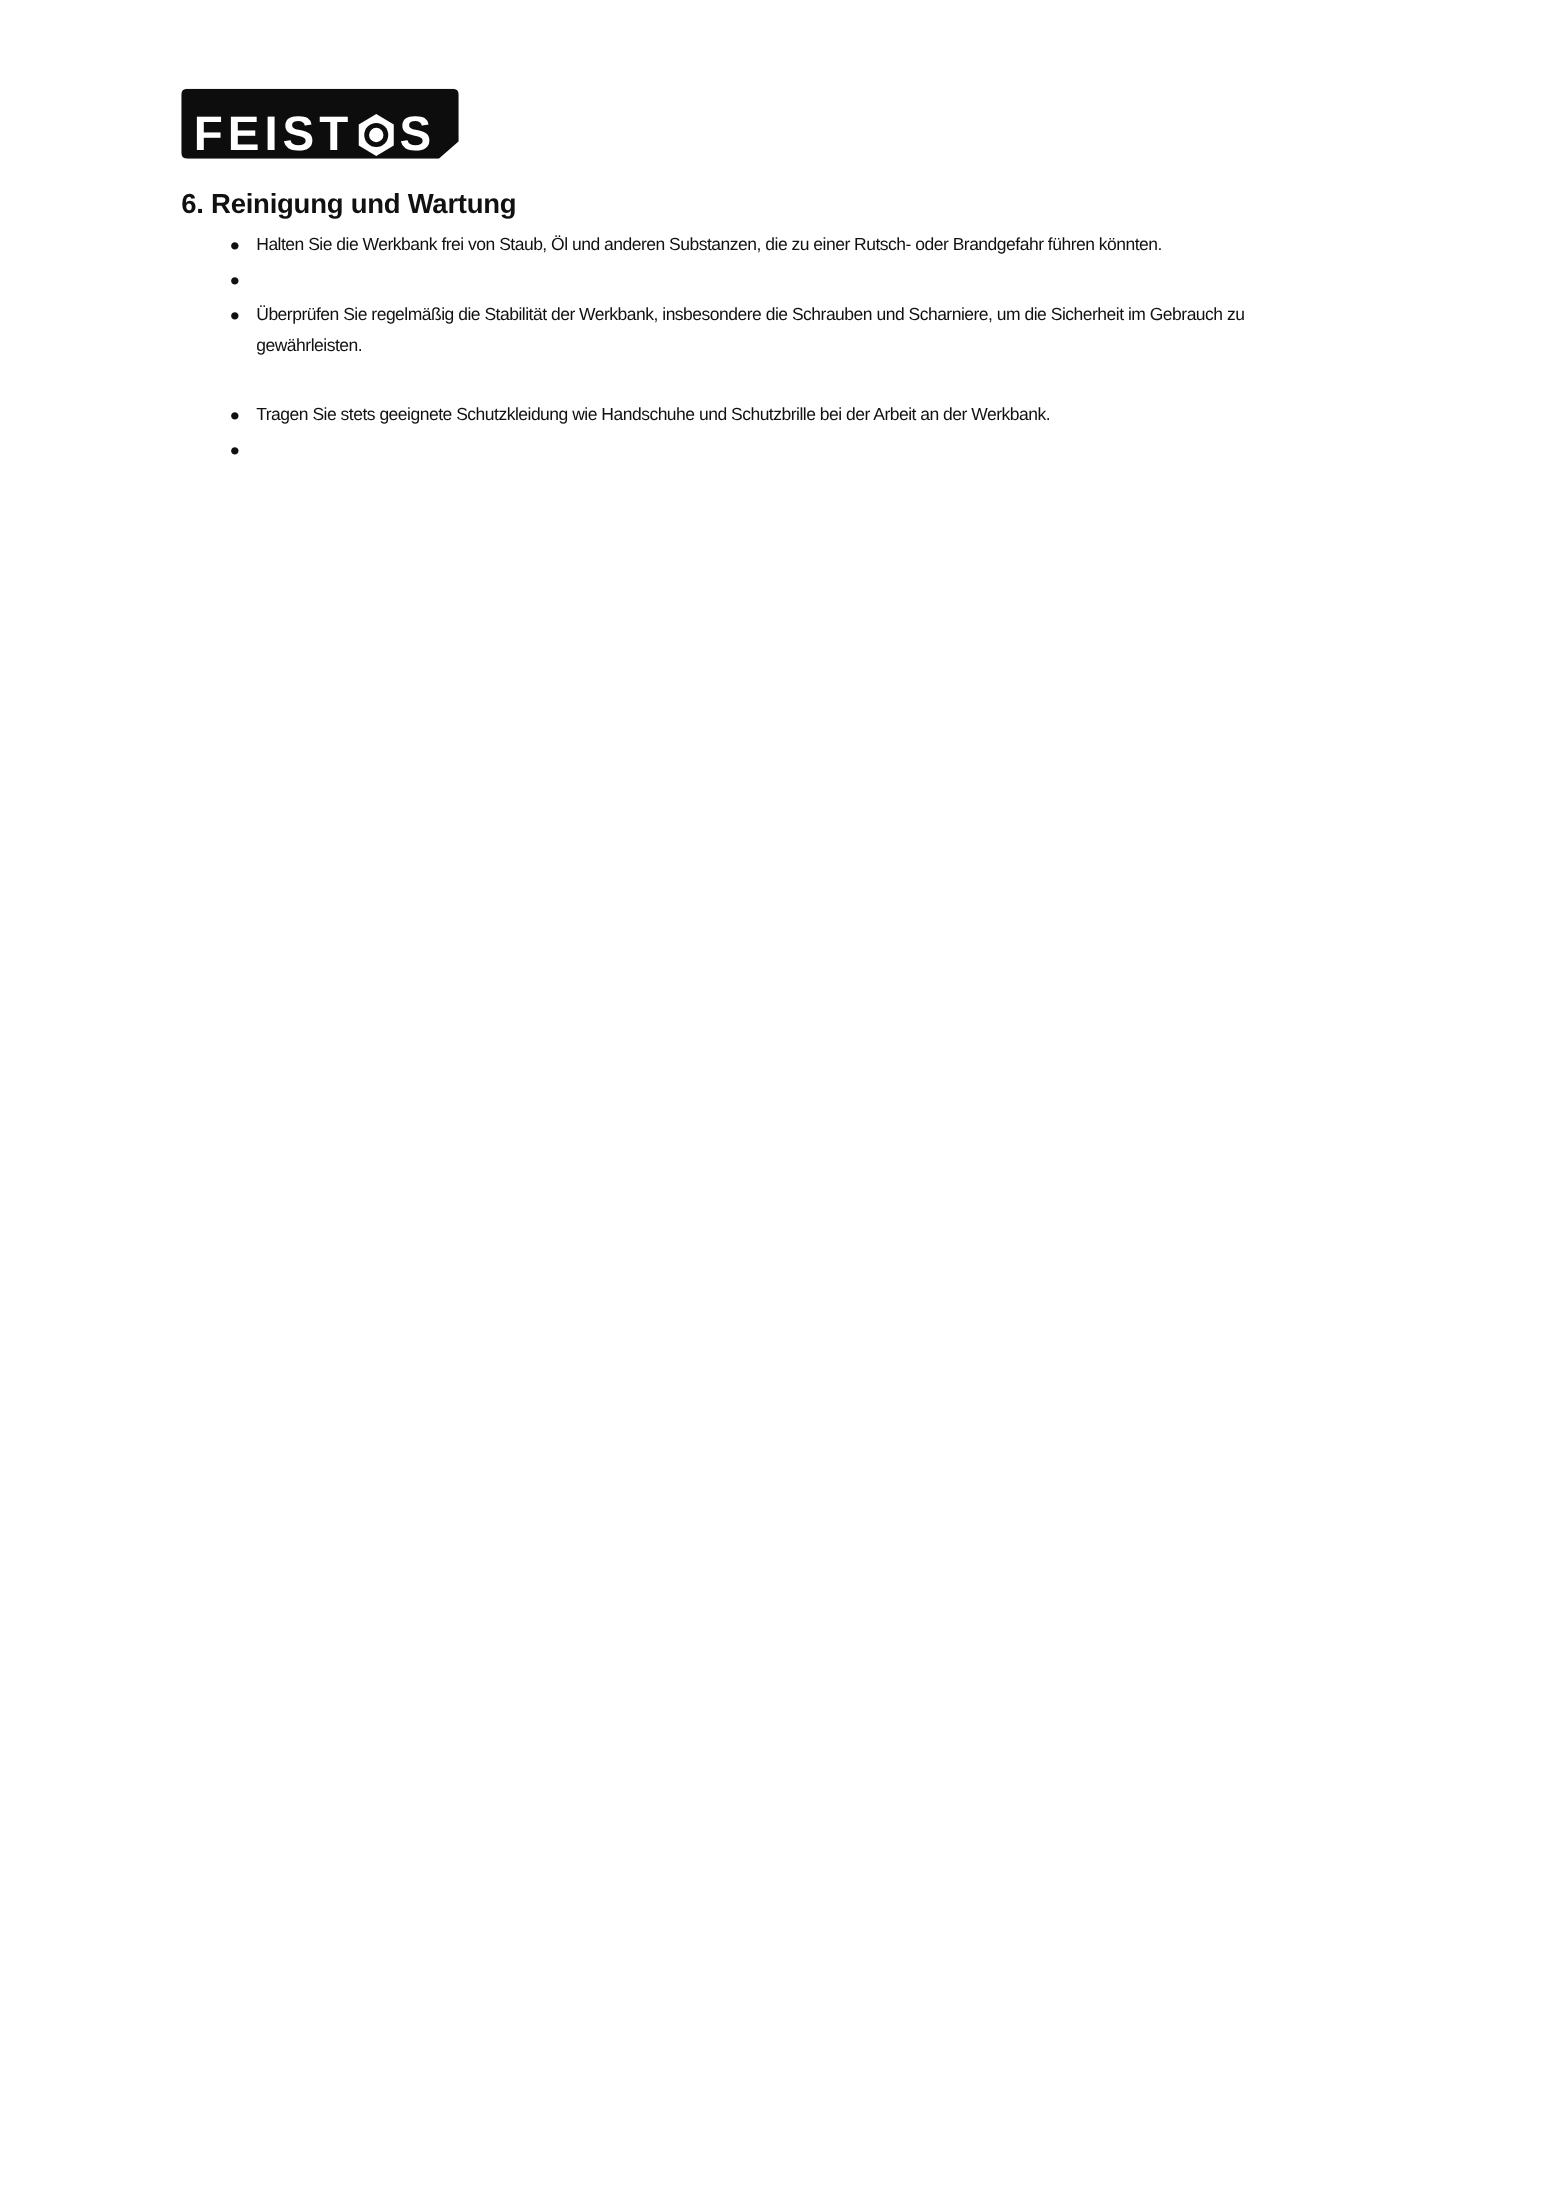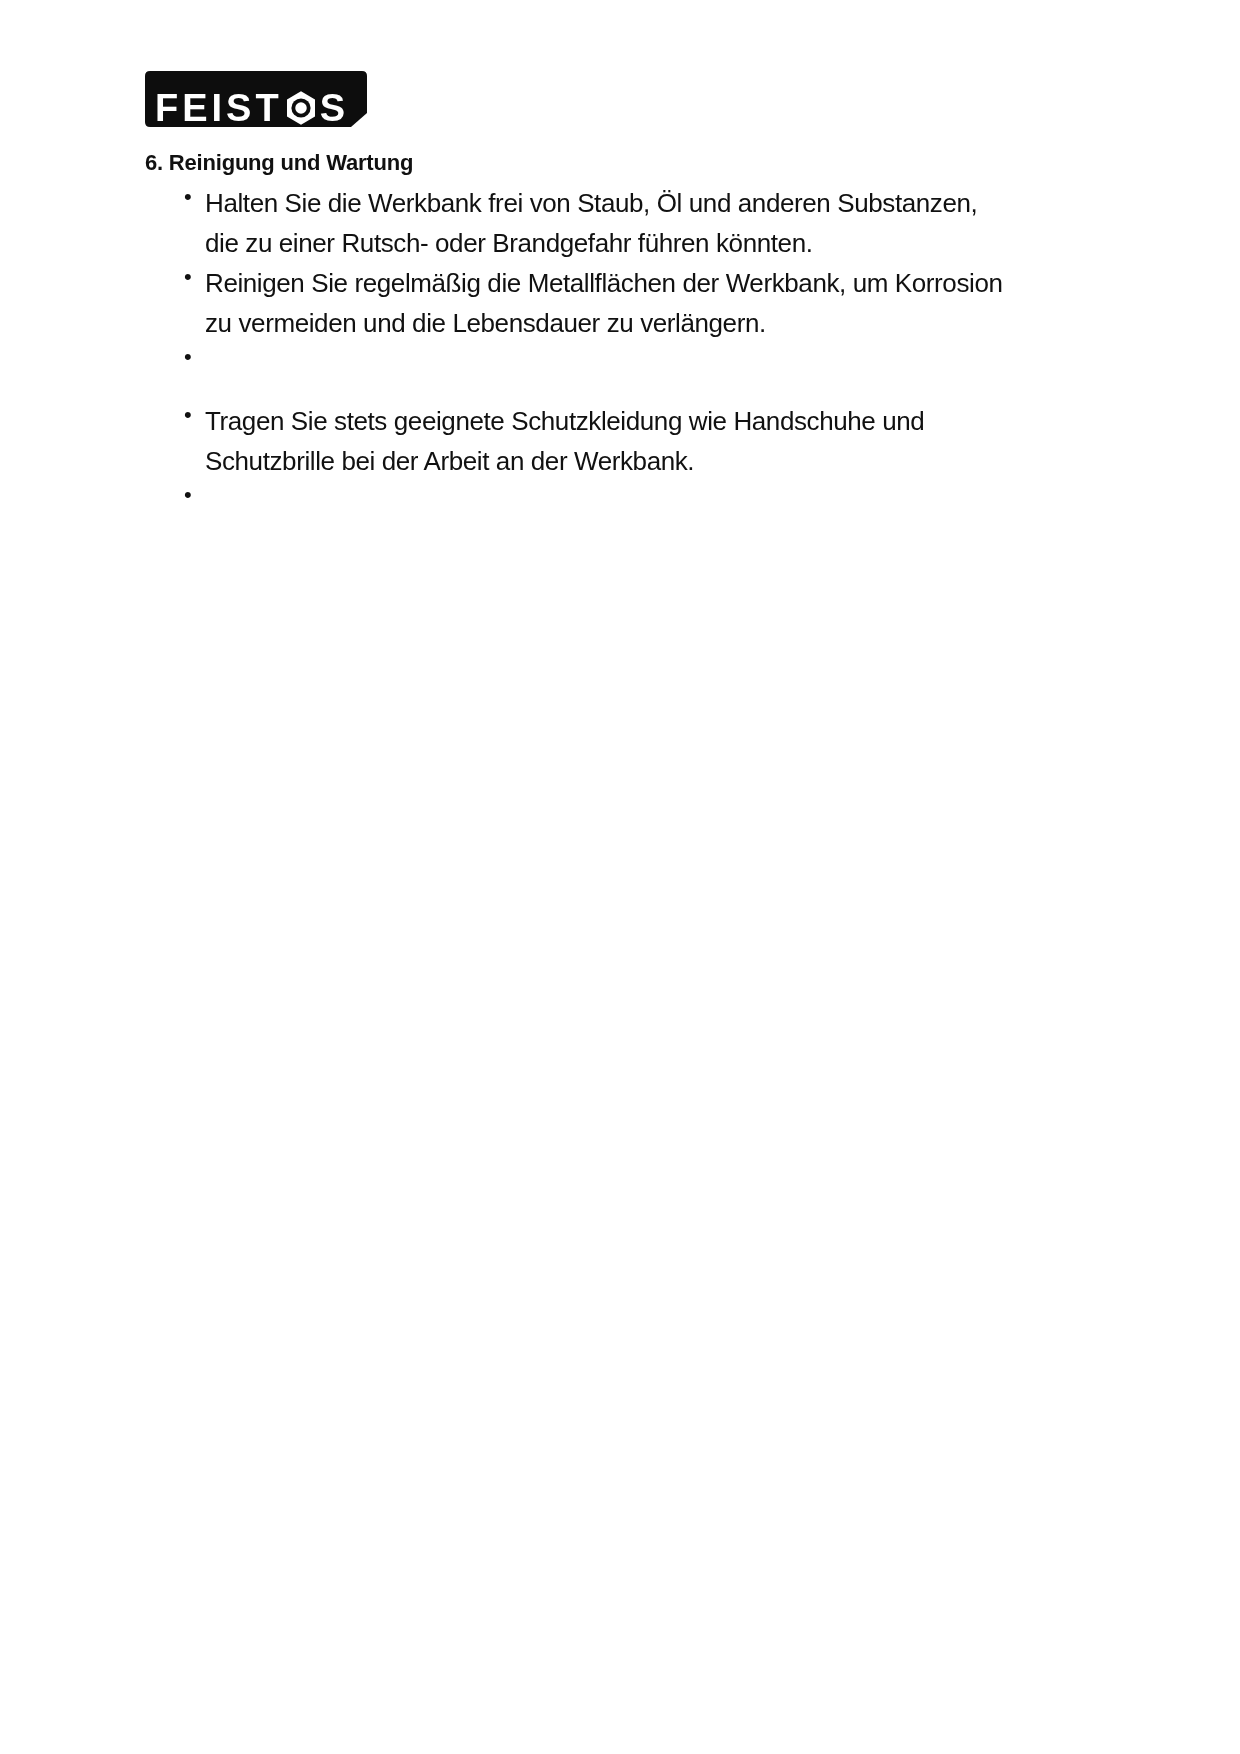--- a/index.html
+++ b/index.html
@@ -67,22 +67,22 @@
     align-items: flex-start;
   }
   .bullet-dot {
     flex: 0 0 21px;
     font-size: 22px;
     line-height: 28px;
   }
   .bullet-text {
     display: block;
     max-width: 800px;
-    font-size: 26px;
-    line-height: 40px;
+    font-size: 14px;
+    line-height: 25px;
     letter-spacing: -0.4px;
   }
 </style>
 </head>
 <body>
 
 <div class="page">
 
   <div class="logo">
     <svg class="logo-bg" width="222" height="56" viewBox="0 0 222 56">
@@ -101,24 +101,24 @@
 
   <div class="section">
     <div class="section-heading">6. Reinigung und Wartung</div>
     <ul class="bullet-list">
       <li>
         <span class="bullet-dot">•</span>
         <span class="bullet-text">Halten Sie die Werkbank frei von Staub, Öl und anderen Substanzen, die zu einer Rutsch- oder Brandgefahr führen könnten.</span>
       </li>
       <li>
         <span class="bullet-dot">•</span>
-        <span class="bullet-text">Reinigen Sie regelmäßig die Metallflächen der Werkbank, um Korrosion zu vermeiden und die Lebensdauer zu verlängern.</span>
       </li>
       <li>
         <span class="bullet-dot">•</span>
+        <span class="bullet-text">Überprüfen Sie regelmäßig die Stabilität der Werkbank, insbesondere die Schrauben und Scharniere, um die Sicherheit im Gebrauch zu gewährleisten.</span>
       </li>
     </ul>
   </div>
 
   <div class="section">
     <ul class="bullet-list">
       <li>
         <span class="bullet-dot">•</span>
         <span class="bullet-text">Tragen Sie stets geeignete Schutzkleidung wie Handschuhe und Schutzbrille bei der Arbeit an der Werkbank.</span>
       </li>

